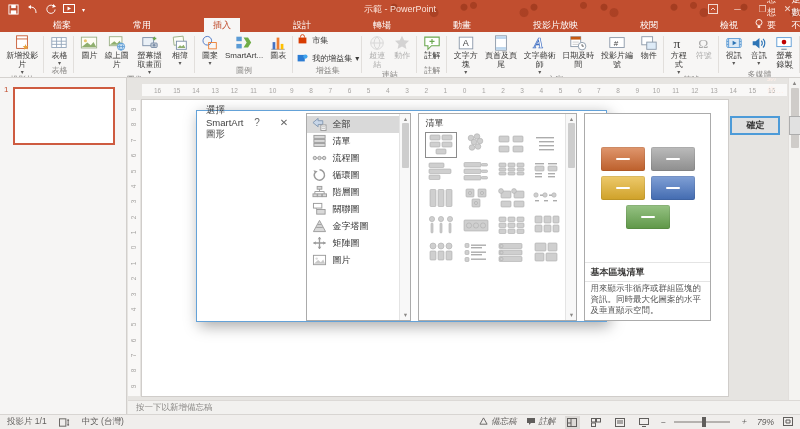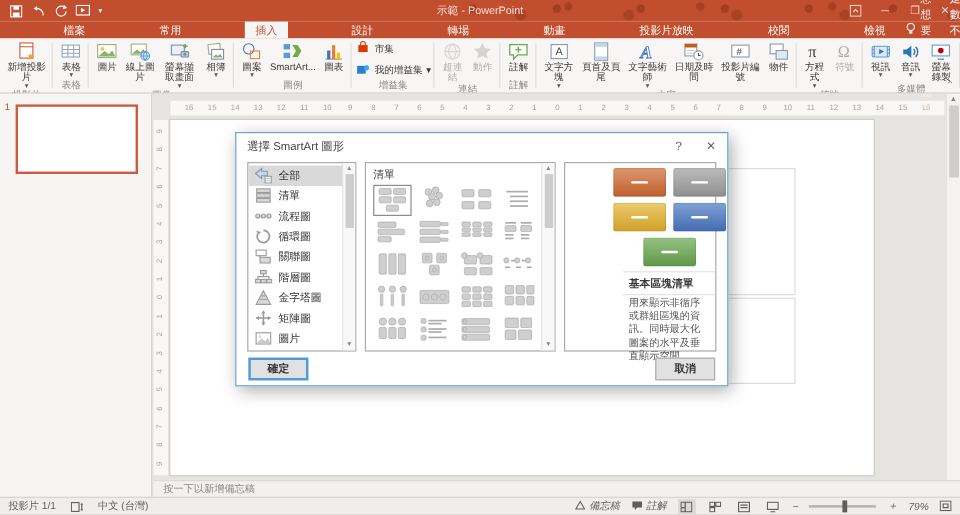--- a/index.html
+++ b/index.html
@@ -64,41 +64,41 @@
   .notespane span{font-size:8.5px;color:#8A8886;}
   .statusbar{position:absolute;left:0;right:0;bottom:0;height:15px;background:#F0EEEC;border-top:1px solid #D8D5D2;display:flex;align-items:center;font-size:8.5px;color:#605E5C;padding:0 7px;gap:12px;z-index:5;}
   .sb-right{margin-left:auto;display:flex;align-items:center;gap:9px;font-style:italic;}
   .sb-item{display:flex;align-items:center;gap:3px;}
   .viewbtn{width:15px;height:13px;display:flex;align-items:center;justify-content:center;}
   .viewbtn.sel{background:#DCD9D6;}
   .zoomtrack{width:56px;height:2px;background:#B5B2AF;position:relative;}
   .zoomknob{position:absolute;left:50%;top:-4px;width:4px;height:10px;background:#605E5C;}
 
   
-  .dialog{position:absolute;left:196px;top:110px;width:411px;height:212px;background:#fff;border:1px solid #64A2D8;box-shadow:3px 4px 14px rgba(0,0,0,.35);display:flex;flex-direction:column;z-index:10;}
+  .dialog{position:absolute;left:196px;top:110px;width:411px;height:212px;background:#fff;border:1px solid #64A2D8;box-shadow:3px 4px 14px rgba(0,0,0,.35);display:flex;z-index:10;}
   .dtitle{height:22px;display:flex;align-items:center;padding-left:9px;font-size:9.5px;color:#444;}
   .dctrl{margin-left:auto;display:flex;}
   .dbtn{width:27px;height:22px;display:flex;align-items:center;justify-content:center;color:#666;font-size:10px;}
   .dbody{flex:1;display:flex;padding:2px 9px 0 9px;gap:7px;min-height:0;}
   .panel{border:1px solid #ABABAB;background:#fff;display:flex;min-height:0;}
   .catlist{width:105px;}
   .catitems{flex:1;overflow:hidden;padding-top:2px;}
   .catitem{height:17px;display:flex;align-items:center;gap:5px;padding:0 5px;font-size:9px;color:#333;white-space:nowrap;overflow:hidden;}
   .catitem.sel{background:#D9D9D9;}
   .sbar{width:11px;border-left:1px solid #E4E4E4;background:#F8F8F8;display:flex;flex-direction:column;align-items:center;padding:1px 0;}
   .sbar .arr{font-size:5.5px;color:#8A8886;height:8px;line-height:8px;}
   .sbar .strack{flex:1;width:7px;display:flex;}
   .sbar .sthumb2{width:7px;height:45px;background:#CDCDCD;border-radius:1px;}
   .gallery{flex:1;}
   .gal-main{flex:1;padding:3px 3px 2px 6px;overflow:hidden;}
   .gal-header{font-size:9px;color:#3B3A39;margin-bottom:2px;}
   .gal-grid{display:grid;grid-template-columns:repeat(4,1fr);gap:1px 3px;}
   .gal-cell{height:26px;display:flex;align-items:center;justify-content:center;border:1px solid transparent;}
   .gal-cell.sel{border:1px solid #8C8C8C;}
-  .preview{width:127px;flex-direction:column;padding-left:48px;}
+  .preview{width:127px;flex-direction:column;}
   .pv-diagram{flex:1;display:flex;flex-direction:column;gap:5px;align-items:center;justify-content:center;padding:4px;}
   .pv-row{display:flex;gap:6px;}
   .pv-block{width:44px;height:24px;border-radius:2px;display:flex;align-items:center;justify-content:center;box-shadow:inset 0 0 0 1px rgba(0,0,0,.08);}
   .pv-dash{width:14px;height:2.5px;background:#fff;border-radius:1px;}
   .pv-title{font-size:9px;font-weight:bold;color:#3B3A39;padding:3px 5px 2px;border-top:1px solid #E4E4E4;}
   .pv-desc{font-size:8.5px;color:#555;padding:1px 5px 4px;line-height:1.3;border-top:1px solid #E4E4E4;}
   .dfooter{height:28px;display:flex;align-items:center;justify-content:space-between;gap:9px;padding:0 10px;font-weight:bold;}
   .btn{min-width:50px;height:19px;background:#E1E1E1;border:1px solid #ADADAD;font-size:9px;display:flex;align-items:center;justify-content:center;color:#333;padding:0 8px;}
   .btn.primary{border:2px solid #4D9BD8;}
 </style>
@@ -654,35 +654,35 @@
             </div>
             <div class="catitem">
               <span><svg width="15" height="14" viewBox="0 0 16 15">
                   <path d="M8 2 a5.5 5.5 0 1 1 -5 3" fill="none" stroke="#9B9B9B" stroke-width="1.6"></path>
                   <path d="M1.5 2.5 L3.5 6 L6 3.5 Z" fill="#9B9B9B"></path>
                 </svg></span>
               <span>循環圖</span>
             </div>
             <div class="catitem">
               <span><svg width="15" height="14" viewBox="0 0 16 15">
-                  <rect x="1.5" y="1.5" width="9" height="5" fill="#fff" stroke="#9B9B9B"></rect>
-                  <rect x="5" y="8" width="9" height="5" fill="#D9D9D9" stroke="#9B9B9B"></rect>
-                  <path d="M4 6.5 l2 2" stroke="#9B9B9B"></path>
-                </svg></span>
-              <span>關聯圖</span>
-            </div>
-            <div class="catitem">
-              <span><svg width="15" height="14" viewBox="0 0 16 15">
                   <rect x="5.5" y="1.5" width="5" height="3" fill="#D9D9D9" stroke="#9B9B9B"></rect>
                   <rect x="1" y="9.5" width="4.5" height="3" fill="#D9D9D9" stroke="#9B9B9B"></rect>
                   <rect x="6" y="9.5" width="4.5" height="3" fill="#D9D9D9" stroke="#9B9B9B"></rect>
                   <rect x="11" y="9.5" width="4.5" height="3" fill="#D9D9D9" stroke="#9B9B9B"></rect>
                   <path d="M8 4.5 v2.5 M3 9.5 v-2.5 h10 v2.5" fill="none" stroke="#9B9B9B"></path>
                 </svg></span>
               <span>階層圖</span>
+            </div>
+            <div class="catitem">
+              <span><svg width="15" height="14" viewBox="0 0 16 15">
+                  <rect x="1.5" y="1.5" width="9" height="5" fill="#fff" stroke="#9B9B9B"></rect>
+                  <rect x="5" y="8" width="9" height="5" fill="#D9D9D9" stroke="#9B9B9B"></rect>
+                  <path d="M4 6.5 l2 2" stroke="#9B9B9B"></path>
+                </svg></span>
+              <span>關聯圖</span>
             </div>
             <div class="catitem">
               <span><svg width="15" height="14" viewBox="0 0 16 15">
                   <path d="M8 1.5 L14.5 13.5 H1.5 Z" fill="#D9D9D9" stroke="#9B9B9B"></path>
                   <path d="M4.5 9 h7 M6 6 h4" stroke="#9B9B9B"></path>
                 </svg></span>
               <span>金字塔圖</span>
             </div>
             <div class="catitem">
               <span><svg width="15" height="14" viewBox="0 0 16 15">

